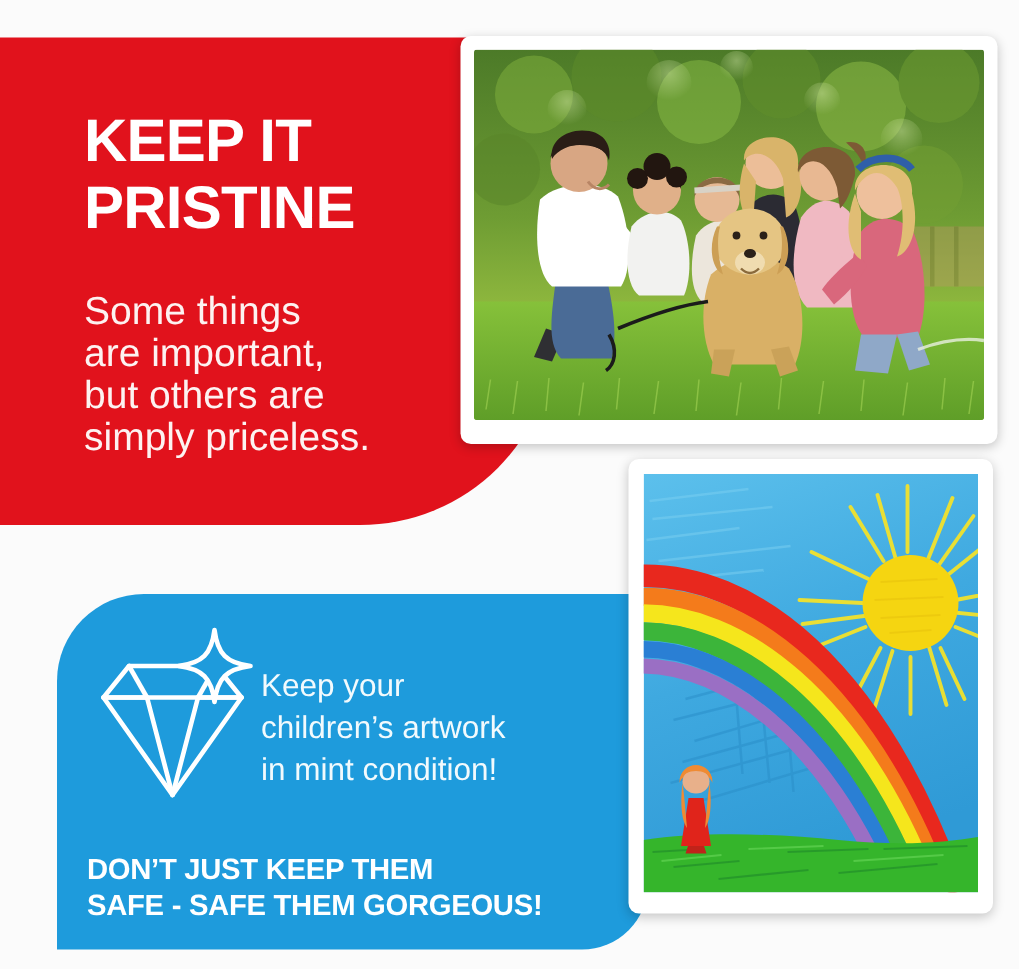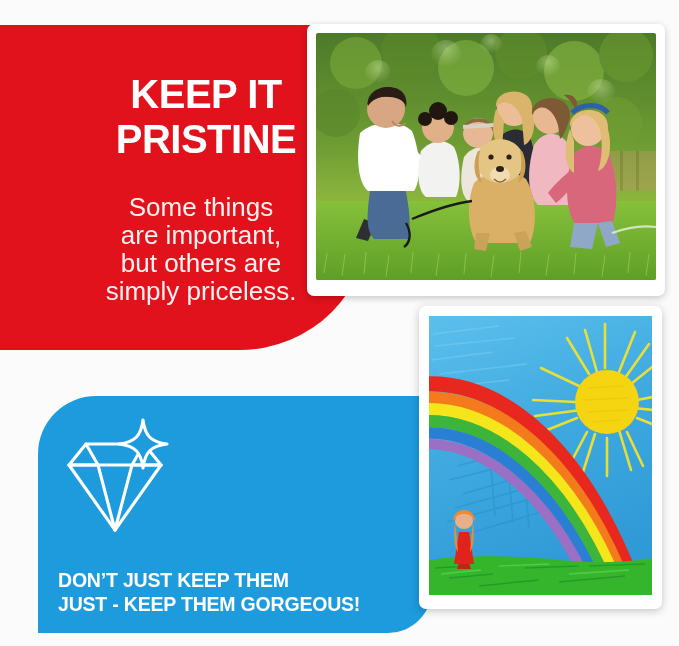--- a/index.html
+++ b/index.html
@@ -10,21 +10,20 @@
     overflow:hidden;
     position:relative;
   }
   .stage{position:relative;width:679px;height:646px;overflow:hidden;}
 
   
   .red-panel{
     position:absolute;left:0;top:25px;width:370px;height:325px;
     background:#e1121c;
     border-radius:0 42px 130px 0;
-    text-align:center;
   }
   .headline{
     position:absolute;left:56px;top:47px;width:300px;
     color:#ffffff;
     font-weight:bold;
     font-size:40px;
     line-height:45px;
     letter-spacing:-0.5px;
     font-stretch:condensed;
     white-space:pre-line;
@@ -115,22 +114,25 @@
           <path d="M82 57 L65 122"></path>
 
           <path d="M19 57 L48 57"></path>
           <path d="M82 57 L111 57"></path>
         </g>
 
         <path d="M93 12 C95 28 101 34 117 36 C101 38 95 44 93 60 C91 44 85 38 69 36 C85 34 91 28 93 12 Z" fill="#1e9bdc" stroke="#ffffff" stroke-width="3.1" stroke-linejoin="round"></path>
       </svg>
     </div>
 
+    <div class="blue-copy">Keep your
+children’s artwork
+in mint condition!</div>
     <div class="blue-bold">DON’T JUST KEEP THEM
-JUST - KEEP THEM GORGEOUS!</div>
+SAFE - SAFE THEM GORGEOUS!</div>
   </div>
 
   <div class="photo-frame">
     <div class="photo-inner">
       <svg viewBox="0 0 340 247" width="100%" height="100%" preserveAspectRatio="none">
         <defs>
           <linearGradient id="treebg" x1="0" y1="0" x2="0" y2="1">
             <stop offset="0%" stop-color="#4c7a28"></stop>
             <stop offset="45%" stop-color="#6e9c33"></stop>
             <stop offset="70%" stop-color="#8fb83e"></stop>

